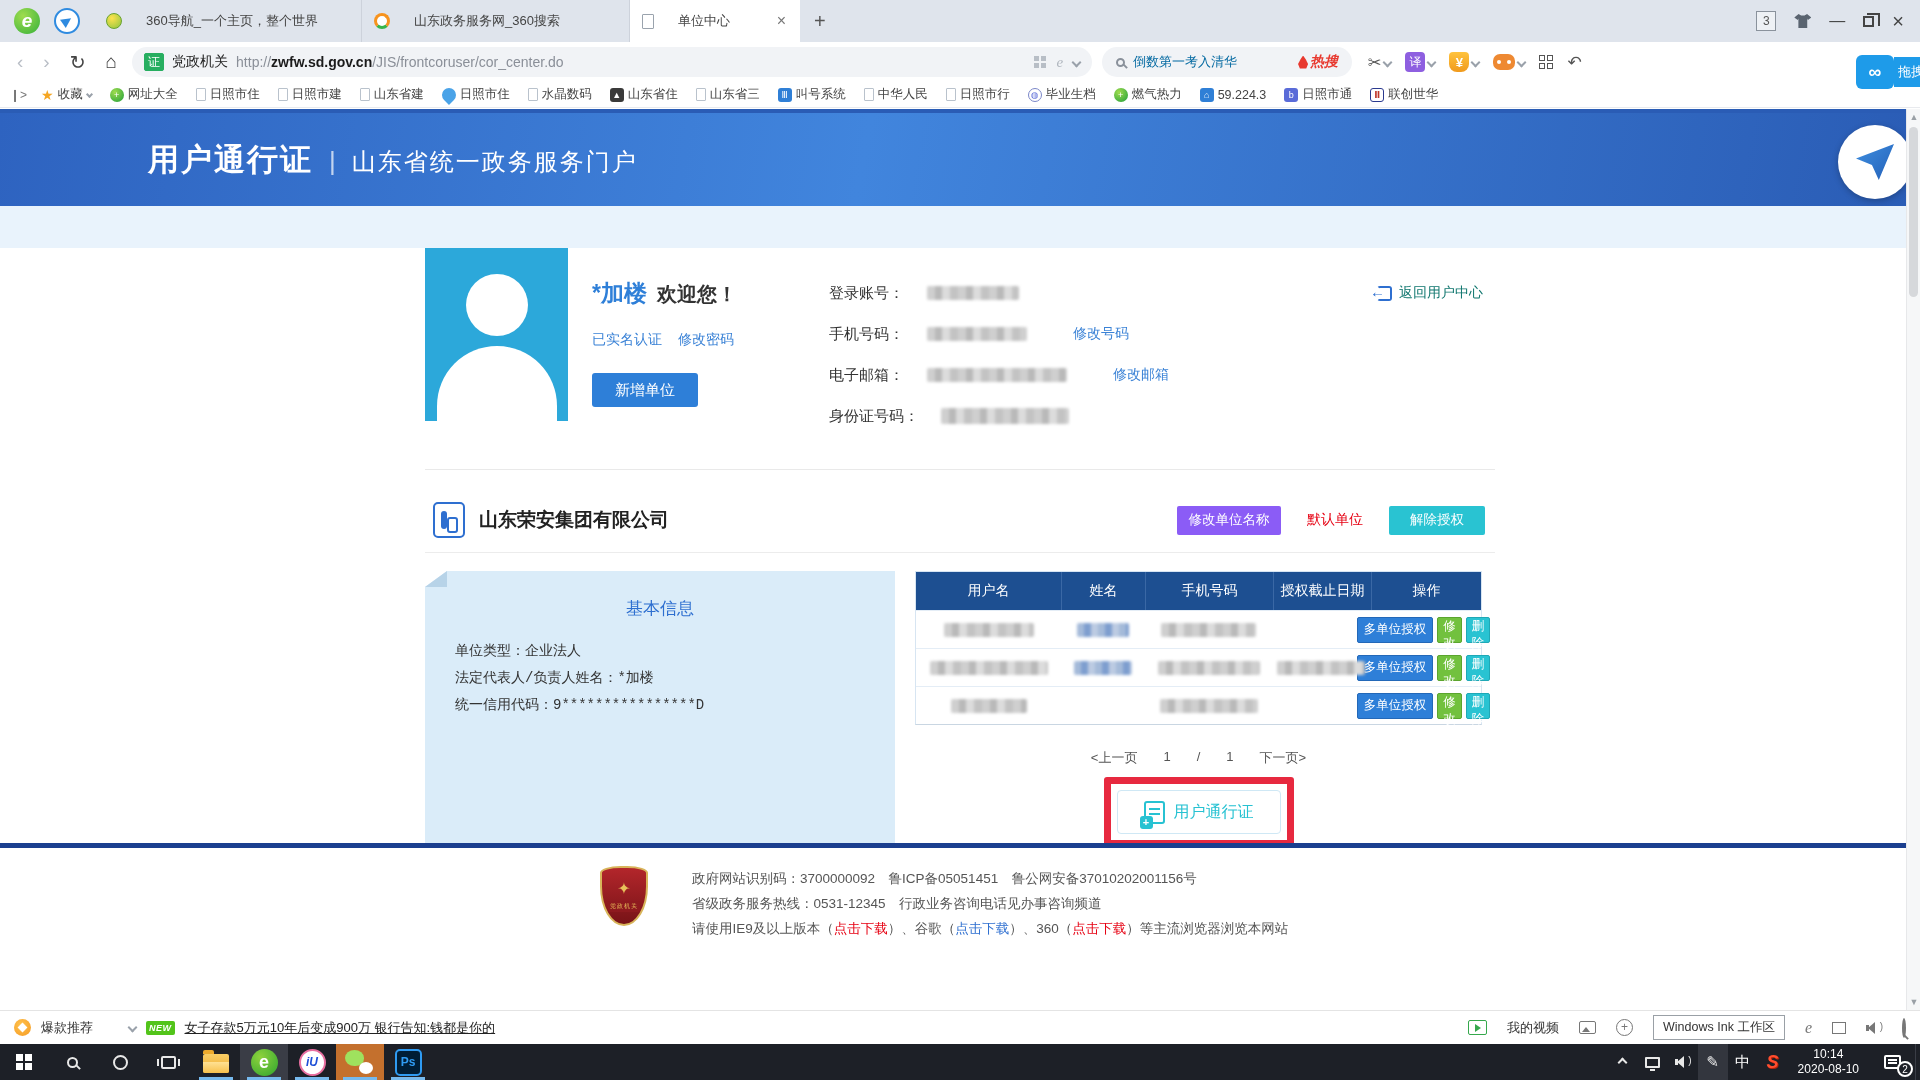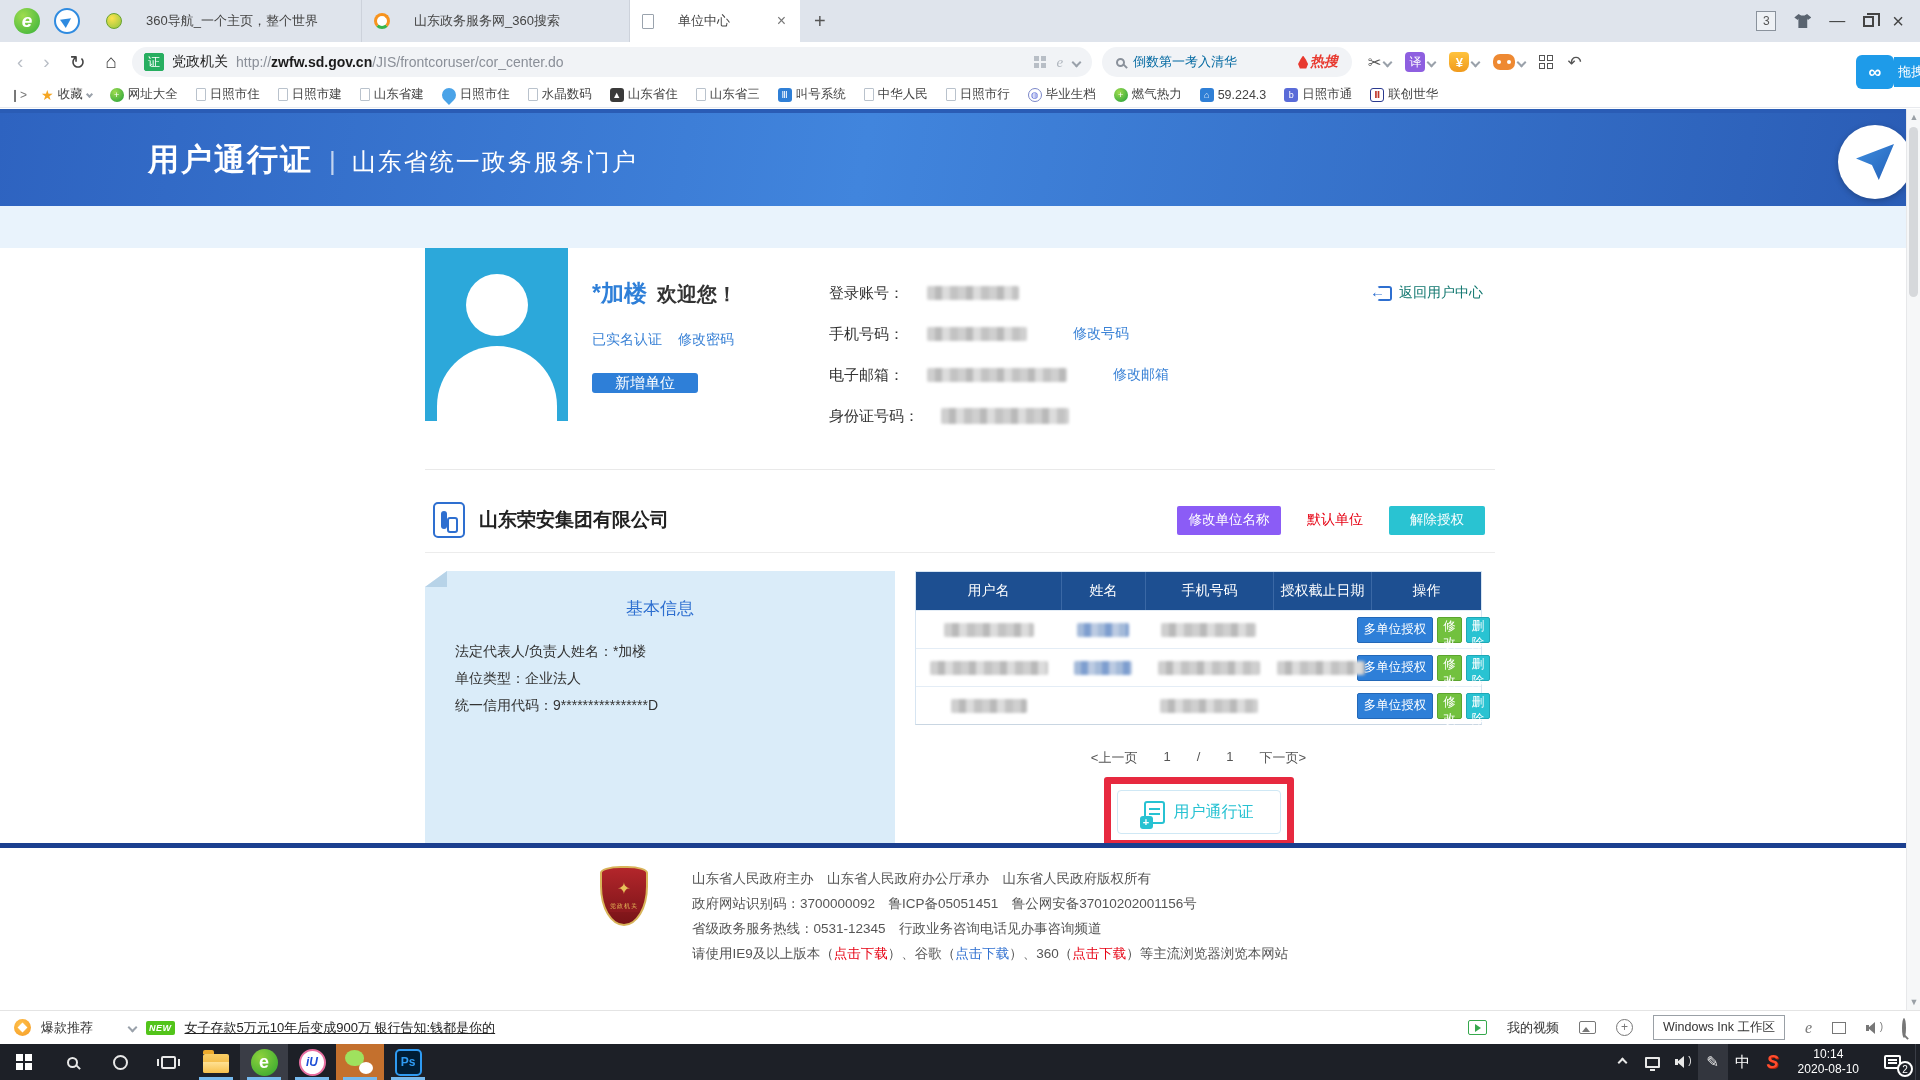--- a/index.html
+++ b/index.html
@@ -95,21 +95,21 @@
   .profile{position:relative;padding:0 0 42px 0;border-bottom:1px solid #e9e9e9;display:flex;}
   .avatar{width:143px;height:173px;background:#2ca8da;position:relative;overflow:hidden;flex:none;}
   .avatar::before{content:"";position:absolute;top:26px;left:50%;transform:translateX(-50%);width:62px;height:62px;border-radius:50%;background:#fff;}
   .avatar::after{content:"";position:absolute;top:98px;left:50%;transform:translateX(-50%);width:120px;height:92px;border-radius:60px 60px 0 0;background:#fff;}
   .pcol1{margin-left:24px;width:195px;padding-top:30px;}
   .welcome{display:flex;align-items:baseline;gap:10px;white-space:nowrap;}
   .uname{color:#2e7fd8;font-size:23px;font-weight:bold;}
   .wtxt{color:#333;font-size:20px;font-weight:bold;}
   .plinks{margin-top:22px;display:flex;gap:16px;}
   .blue-link{color:#3a82d6;font-size:14px;text-decoration:none;cursor:pointer;white-space:nowrap;}
-  .btn-blue{margin-top:24px;width:106px;height:20px;background:#2e7fd8;color:#fff;border:none;border-radius:3px;font-size:15px;cursor:pointer;}
+  .btn-blue{margin-top:24px;width:106px;height:34px;background:#2e7fd8;color:#fff;border:none;border-radius:3px;font-size:15px;cursor:pointer;}
   .pcol2{margin-left:42px;padding-top:34px;display:flex;flex-direction:column;gap:19px;}
   .frow{display:flex;align-items:center;height:22px;}
   .flabel{width:96px;font-size:15px;color:#333;white-space:nowrap;}
   .flabel.wide{width:110px;}
   .fval{margin-left:2px;}
   .faction{margin-left:46px;}
   .backlink{position:absolute;right:12px;top:36px;display:flex;align-items:center;gap:7px;cursor:pointer;}
   .exit-ic{width:15px;height:15px;border:2px solid #2e6fd0;border-radius:3px;border-left-color:transparent;position:relative;}
   .exit-ic::before{content:"←";position:absolute;left:-9px;top:-5px;color:#2e6fd0;font-size:15px;}
   .backlbl{color:#0f766e;font-size:14px;}
@@ -125,21 +125,21 @@
   .bldg{width:32px;height:36px;border:2px solid #2e6fd0;border-radius:5px;position:relative;background:#fff;flex:none;}
   .bldg::before{content:"";position:absolute;left:6px;top:7px;width:6px;height:18px;background:#2e6fd0;border-radius:3px;}
   .bldg::after{content:"";position:absolute;right:5px;top:13px;width:7px;height:12px;border:2px solid #2e6fd0;border-radius:3px;}
   .cname{margin-left:14px;font-size:19px;font-weight:bold;color:#222;}
   .cbtns{margin-left:auto;display:flex;align-items:center;gap:26px;}
   .btn-green{width:104px;height:29px;background:#8b5cf6;color:#fff;border:none;border-radius:2px;font-size:13.5px;cursor:pointer;}
   .btn-redtext{background:none;border:none;color:#e60012;font-size:14px;cursor:pointer;}
   .btn-cyan{width:96px;height:29px;background:#29c3d2;color:#fff;border:none;border-radius:2px;font-size:13.5px;cursor:pointer;}
   .cbody{display:flex;margin-top:18px;align-items:flex-start;}
 
-  .basicpanel{width:470px;height:282px;background:#daecf9;position:relative;padding:26px 30px;flex:none;}
+  .basicpanel{width:470px;height:282px;background:#daecf9;position:relative;padding:26px 30px;flex:none;font-family:Liberation Mono, monospace;}
   .basicpanel::before{content:"";position:absolute;left:0;top:0;border-top:16px solid #fff;border-right:22px solid transparent;}
   .basicpanel::after{content:"";position:absolute;left:0;top:0;border-bottom:16px solid #b7d3e8;border-left:22px solid transparent;transform:translateY(0);}
   .bp-title{text-align:center;color:#2e6fd0;font-size:17px;margin-bottom:18px;}
   .bp-row{font-size:14px;color:#333;line-height:27px;white-space:nowrap;}
 
   .rightcol{margin-left:20px;width:567px;}
   .utable{width:567px;border:1px solid #d7e5f2;border-bottom:1px solid #c9d6e2;}
   .thead{display:flex;background:#1d4f91;color:#fff;font-size:14px;height:38px;align-items:center;}
   .th,.td{display:flex;align-items:center;justify-content:center;}
   .c1{width:146px;}.c2{width:84px;}.c3{width:128px;}.c4{width:98px;}.c5{width:111px;flex:1;}
@@ -474,22 +474,22 @@
           <div class="cbtns">
             <button class="btn-green">修改单位名称</button>
             <button class="btn-redtext">默认单位</button>
             <button class="btn-cyan">解除授权</button>
           </div>
         </div>
 
         <div class="cbody">
           <div class="basicpanel">
             <div class="bp-title">基本信息</div>
+            <div class="bp-row">单位类型：企业法人</div>
             <div class="bp-row">法定代表人/负责人姓名：*加楼</div>
-            <div class="bp-row">单位类型：企业法人</div>
             <div class="bp-row">统一信用代码：9****************D</div>
           </div>
 
           <div class="rightcol">
             <div class="utable">
               <div class="thead">
                 <span class="th c1">用户名</span>
                 <span class="th c2">姓名</span>
                 <span class="th c3">手机号码</span>
                 <span class="th c4">授权截止日期</span>
@@ -568,21 +568,20 @@
     </div>
 
     <div class="bluebar"></div>
     <div class="pfooter">
       <div class="f-inner">
         <div class="shield">
           <span class="star2">✦</span>
           <span class="slbl">党政机关</span>
         </div>
         <div class="f-lines">
-          <div>山东省人民政府主办　山东省人民政府办公厅承办　山东省人民政府版权所有</div>
           <div>政府网站识别码：3700000092　鲁ICP备05051451　鲁公网安备37010202001156号</div>
           <div>省级政务服务热线：0531-12345　行政业务咨询电话见办事咨询频道</div>
           <div>
             <span>请使用IE9及以上版本（</span><span class="lnk-r">点击下载</span><span>）、谷歌（</span><span class="lnk-b">点击下载</span><span>）、360（</span><span class="lnk-r">点击下载</span><span>）等主流浏览器浏览本网站</span>
           </div>
         </div>
       </div>
     </div>
 
     <div class="pscroll">

